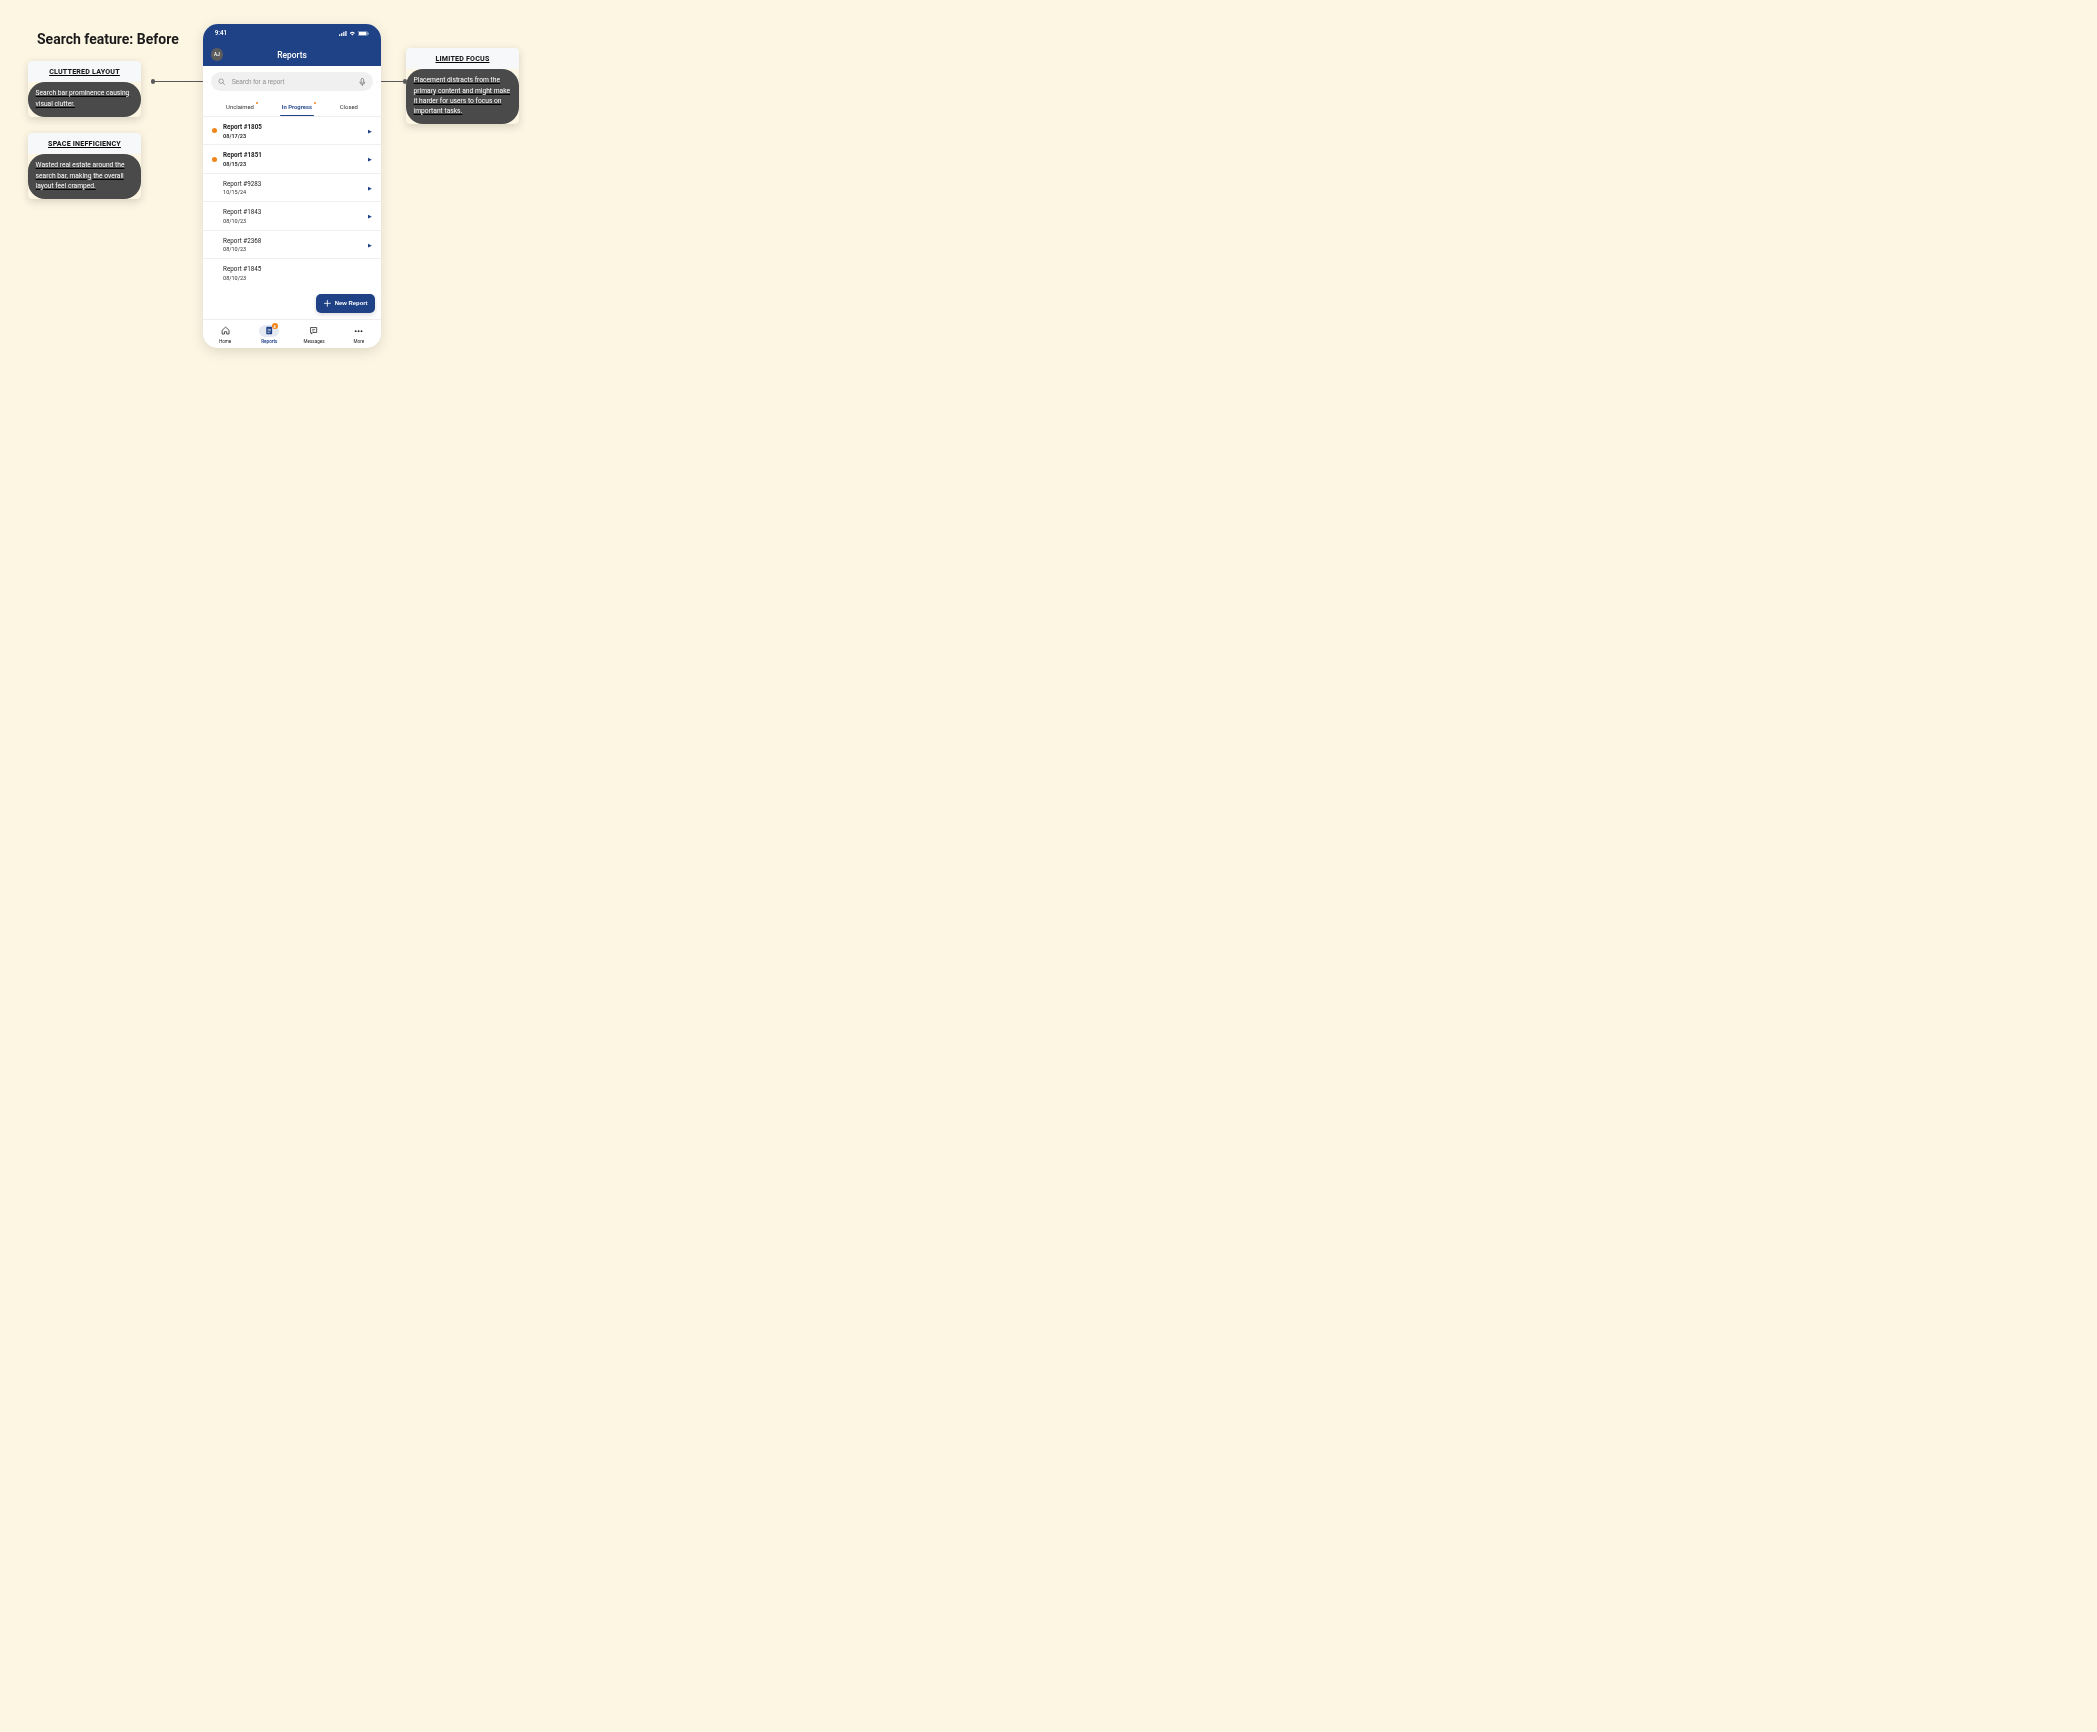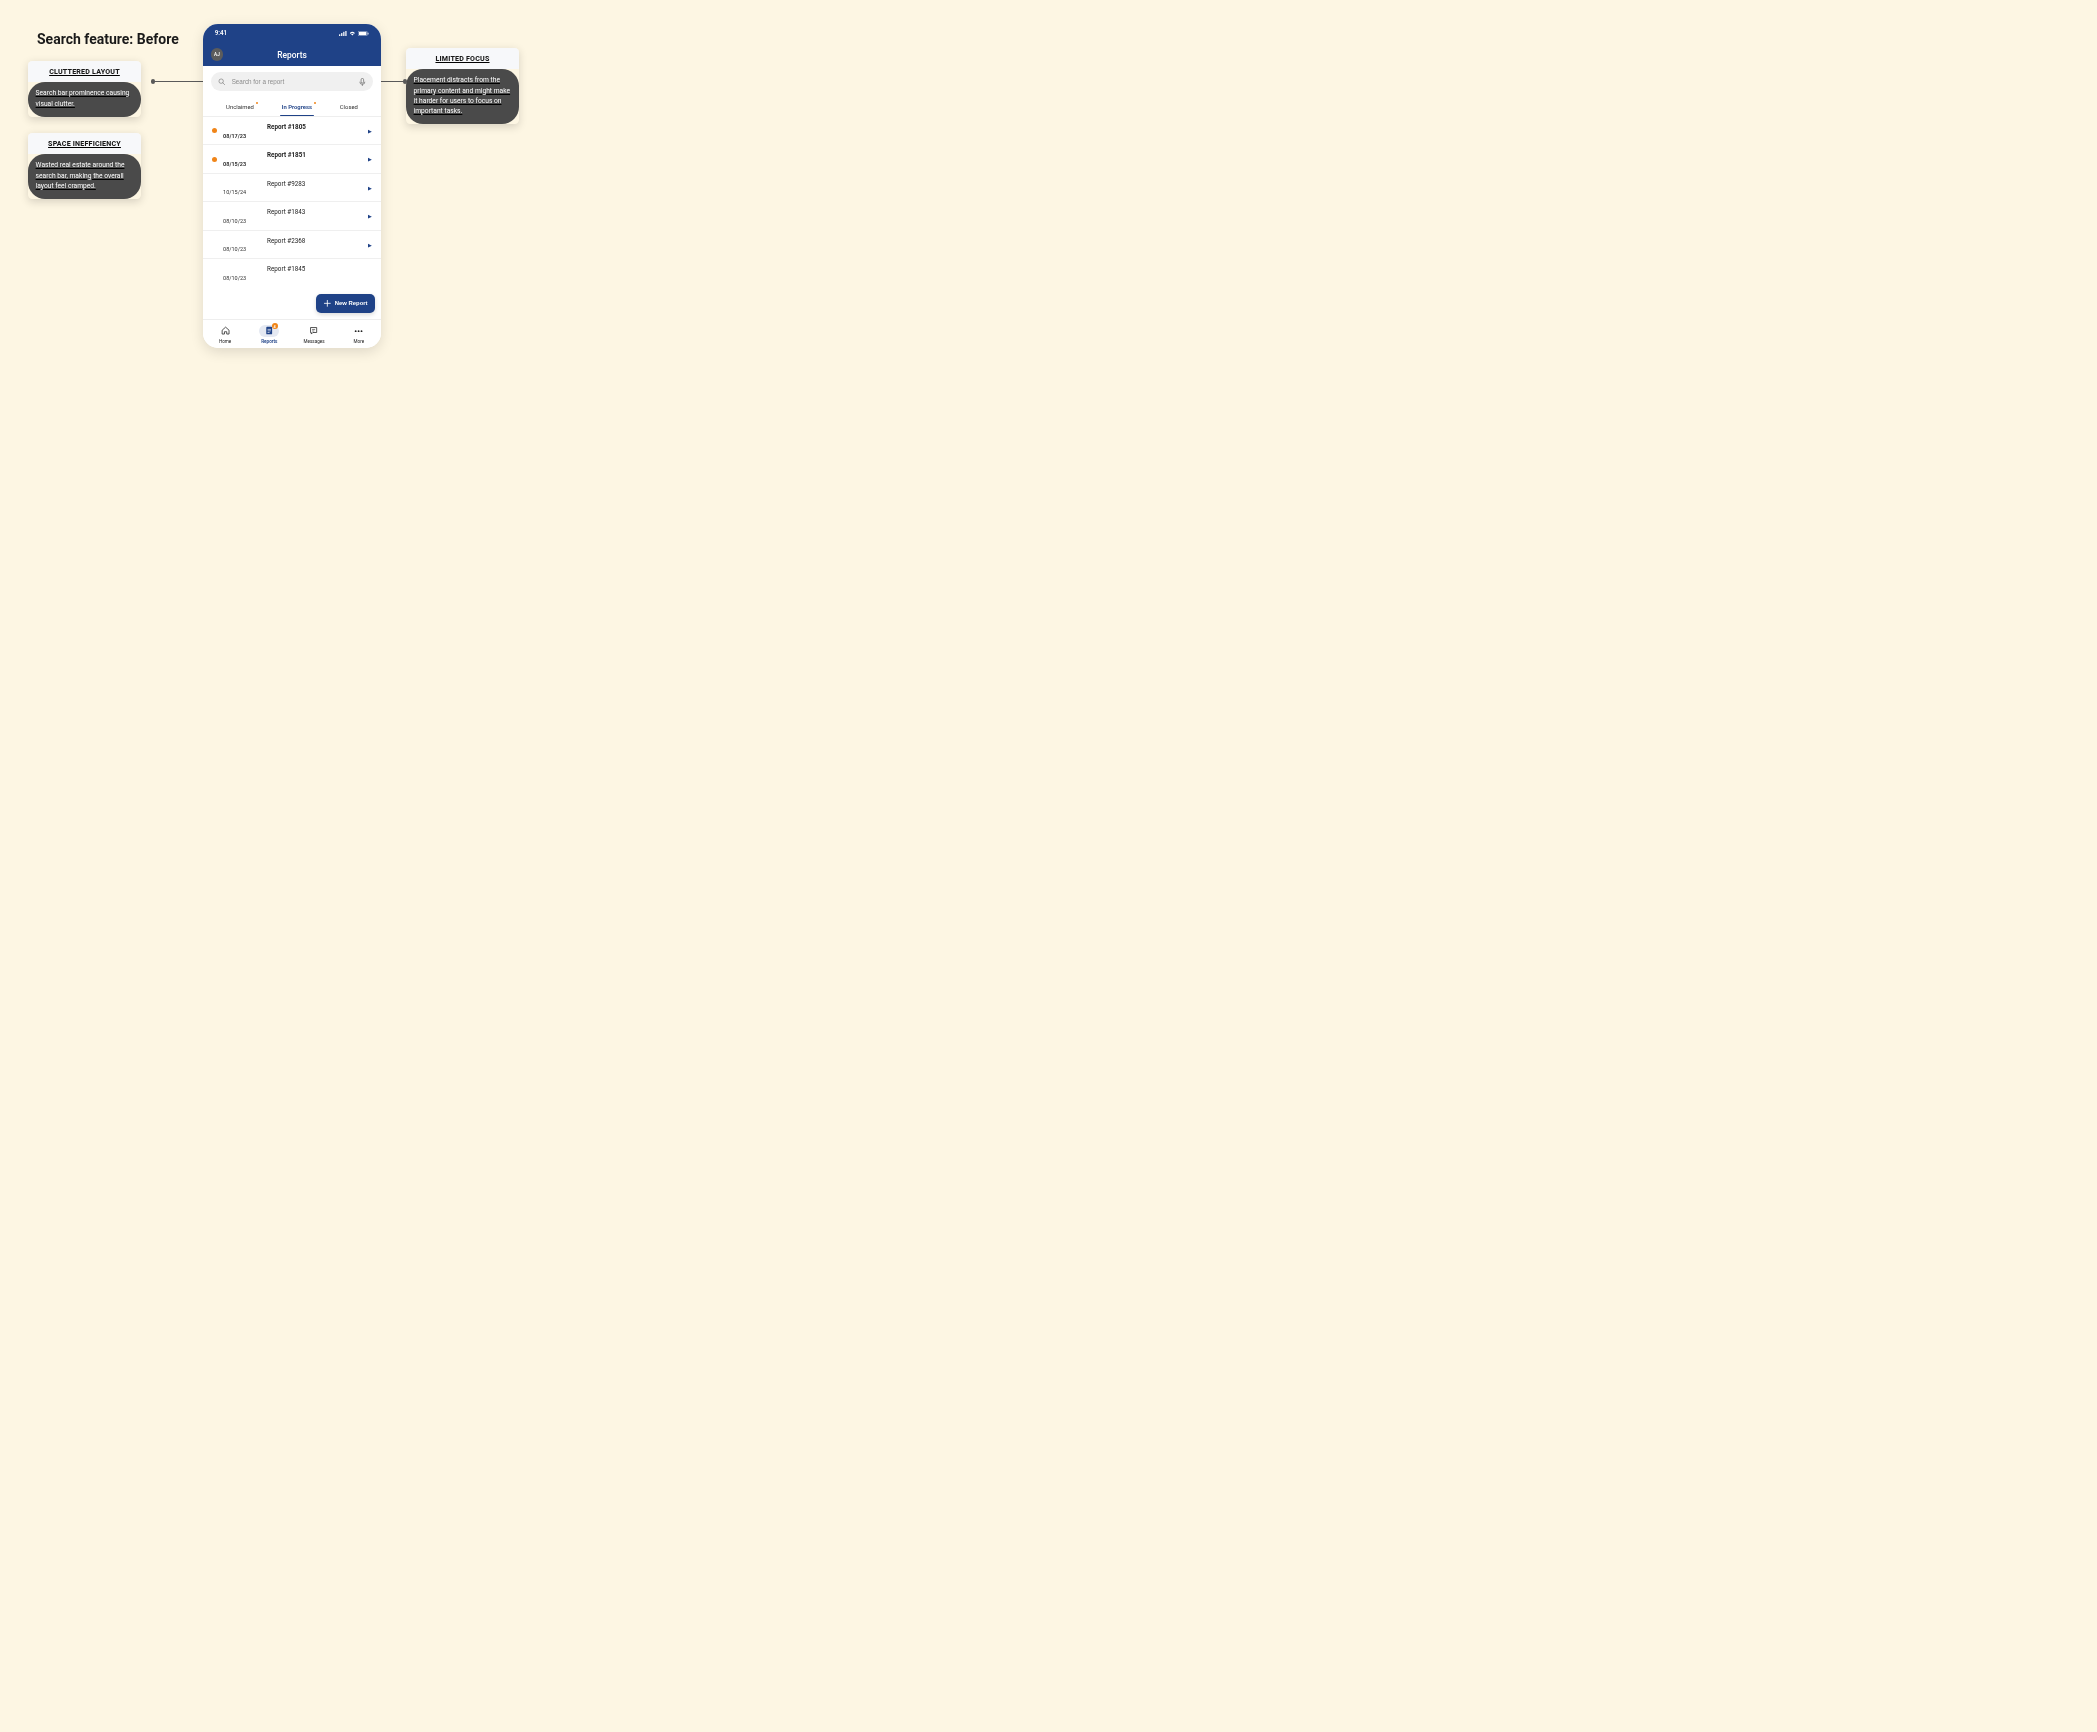--- a/index.html
+++ b/index.html
@@ -138,21 +138,21 @@
     gap: 5.9px;
   }
   .orange-dot {
     width: 5px; height: 5px;
     background: #F08519;
     border-radius: 50%;
     flex-shrink: 0;
   }
   .dot-spacer { width: 5px; flex-shrink: 0; }
   .report-info { flex: 1; }
-  .report-title { font-size: 6.3px; color: #222; margin-left: 44px; }
+  .report-title { font-size: 6.3px; color: #222; }
   .report-title.bold { font-weight: 700; }
   .report-date { font-size: 5.5px; color: #333; margin-top: 1.7px; }
   .report-date.bold { font-weight: 700; }
   .chevron { color: #1F4287; font-size: 5px; }
 
   .new-report-btn {
     position: absolute;
     right: 5.9px;
     bottom: 35px;
     background: #1F4287;

